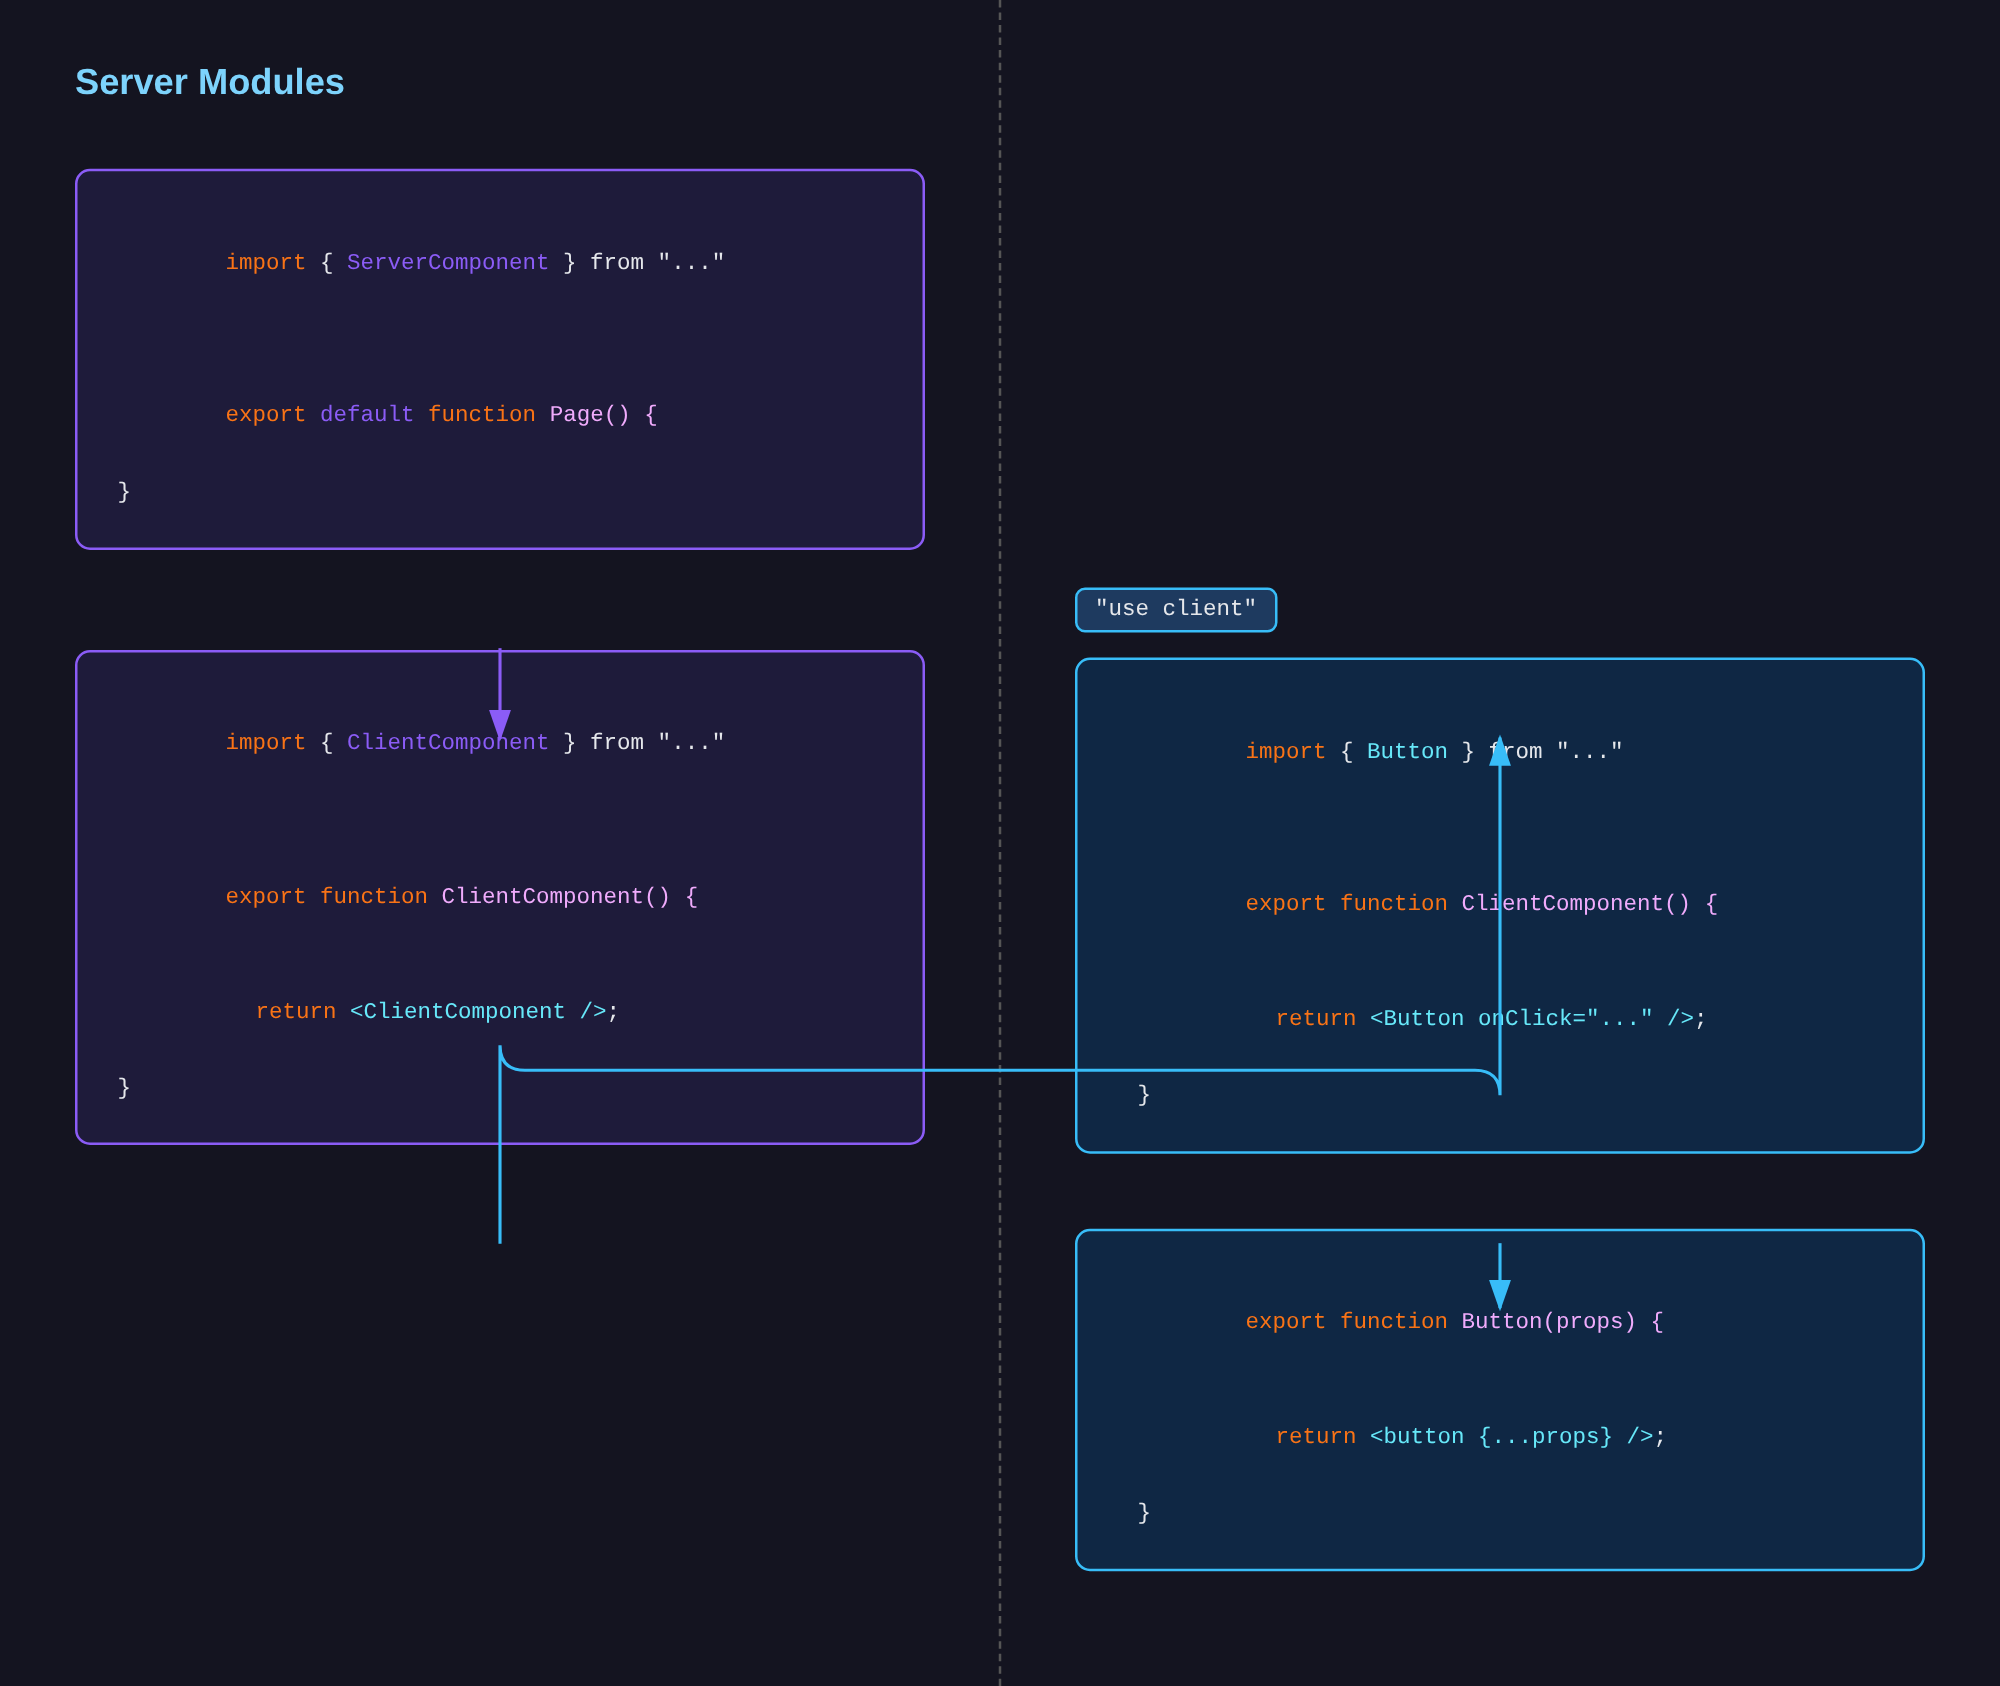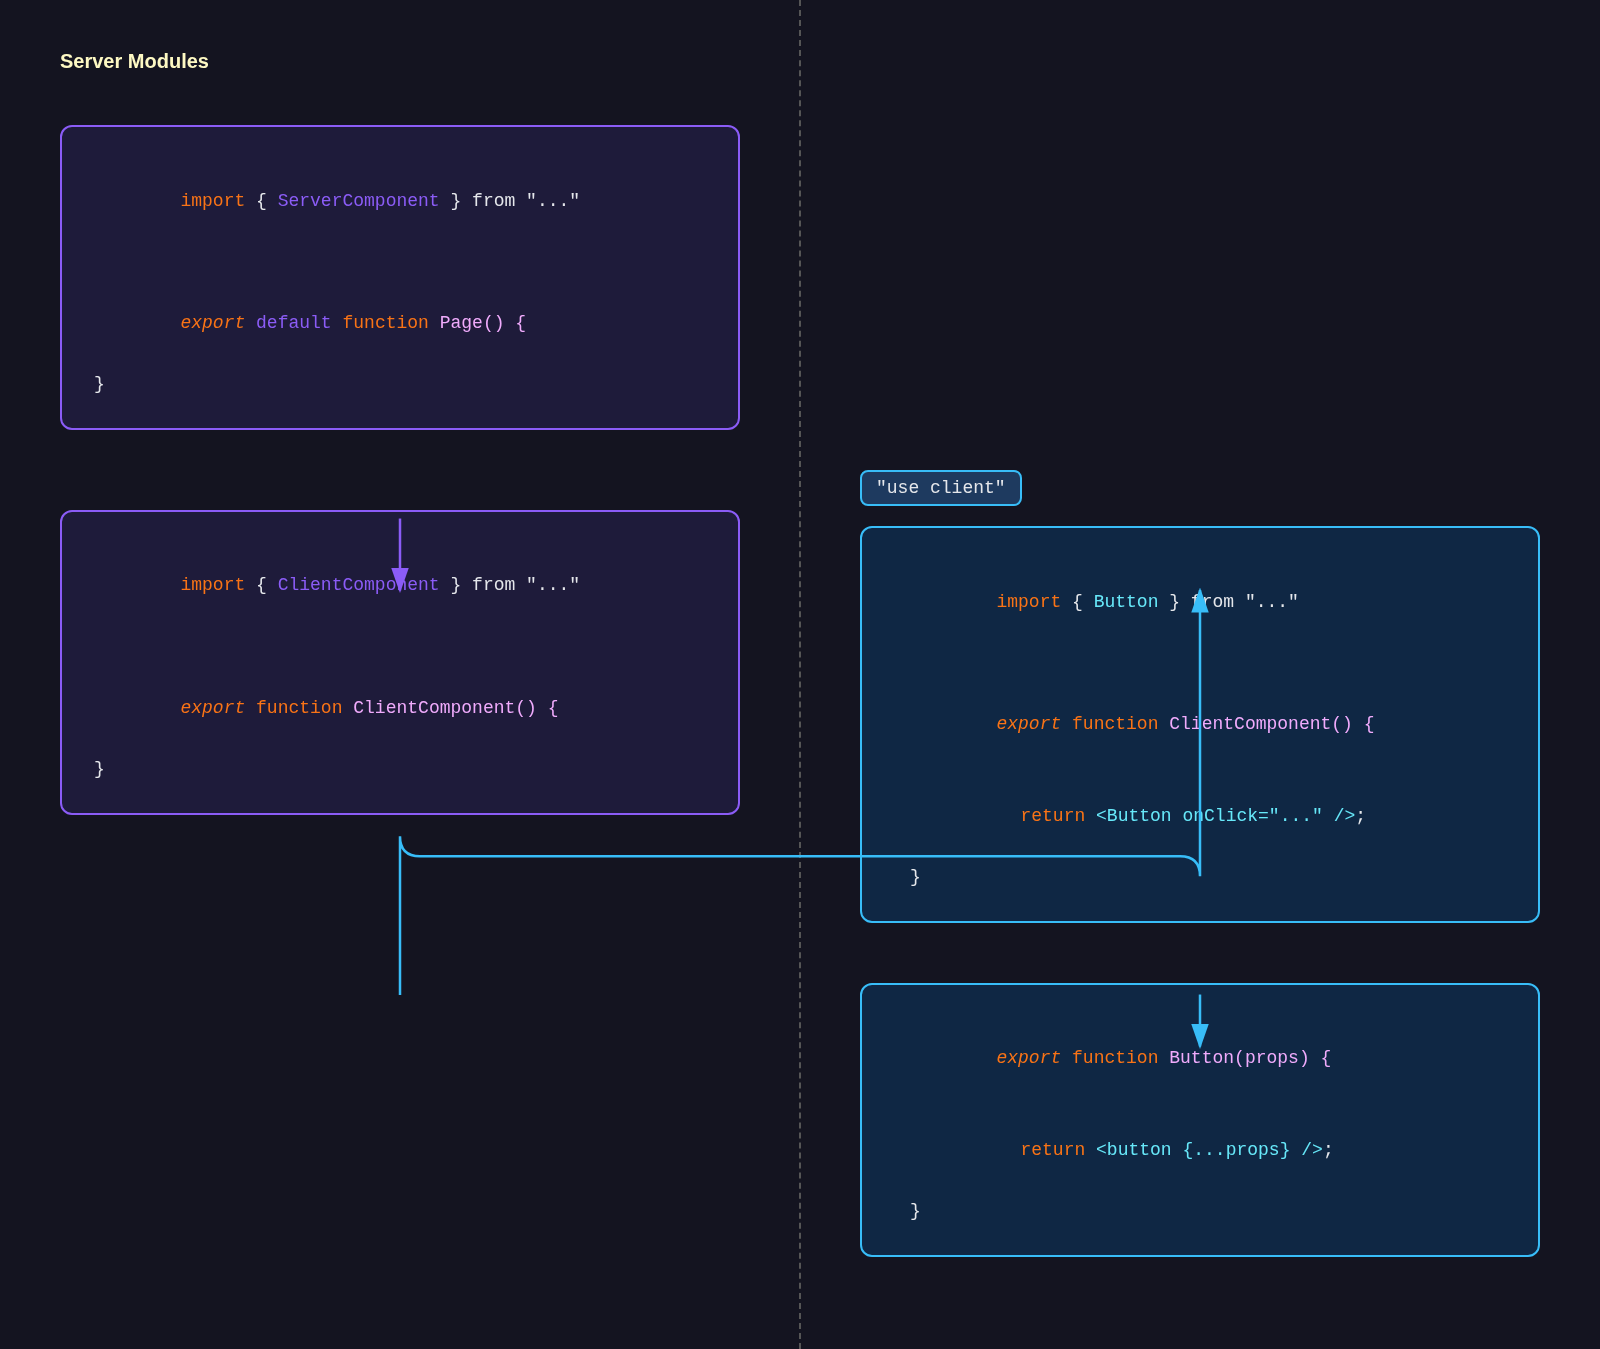--- a/index.html
+++ b/index.html
@@ -43,23 +43,23 @@
       position: absolute;
       left: 50%;
       top: 0;
       bottom: 0;
       width: 2px;
       border-left: 2px dashed #555;
       transform: translateX(-50%);
     }
 
     .section-title {
-      font-size: 20px;
+      font-size: 29px;
       font-weight: 700;
-      color: #fef9c3;
+      color: #7dd3fc;
       margin-bottom: 52px;
       font-family: Arial, sans-serif;
     }
 
     .code-block {
       border-radius: 12px;
       padding: 28px 32px;
       font-size: 18px;
       line-height: 1.7;
       position: relative;
@@ -69,21 +69,21 @@
       border: 2px solid #8b5cf6;
       background: #1e1b3a;
     }
 
     .code-block.blue {
       border: 2px solid #38bdf8;
       background: #0f2744;
       padding-left: 48px;
     }
 
-    .kw-export { color: #f97316; font-style: italic; }
+    .kw-export { color: #f97316; }
     .kw-import { color: #f97316; }
     .kw-default { color: #8b5cf6; }
     .kw-function { color: #f97316; }
     .kw-return { color: #f97316; }
     .kw-from { color: #e5e7eb; }
     .str { color: #e5e7eb; }
     .fn-name { color: #f0abfc; }
     .punct { color: #e5e7eb; }
     .tag { color: #67e8f9; }
     .brace { color: #e5e7eb; }
@@ -145,20 +145,23 @@
     <div style="height: 80px;"></div>
 
     <div class="code-block purple" id="block2">
       <span class="code-line">
         <span class="kw-import">import</span><span class="punct"> { </span><span class="obj">ClientComponent</span><span class="punct"> } </span><span class="kw-from">from</span><span class="str"> "..."</span>
       </span>
       <span class="code-line">&nbsp;</span>
       <span class="code-line">
         <span class="kw-export">export</span><span class="punct"> </span><span class="kw-function">function</span><span class="fn-name"> ClientComponent() {</span>
       </span>
+      <span class="code-line indent">
+        <span class="kw-return">return</span><span class="tag"> &lt;ClientComponent /&gt;</span><span class="punct">;</span>
+      </span>
       <span class="code-line"><span class="brace">}</span></span>
     </div>
   </div>
 
   <div class="right-panel">
 
     
     <div style="height: 420px;"></div>
 
     

